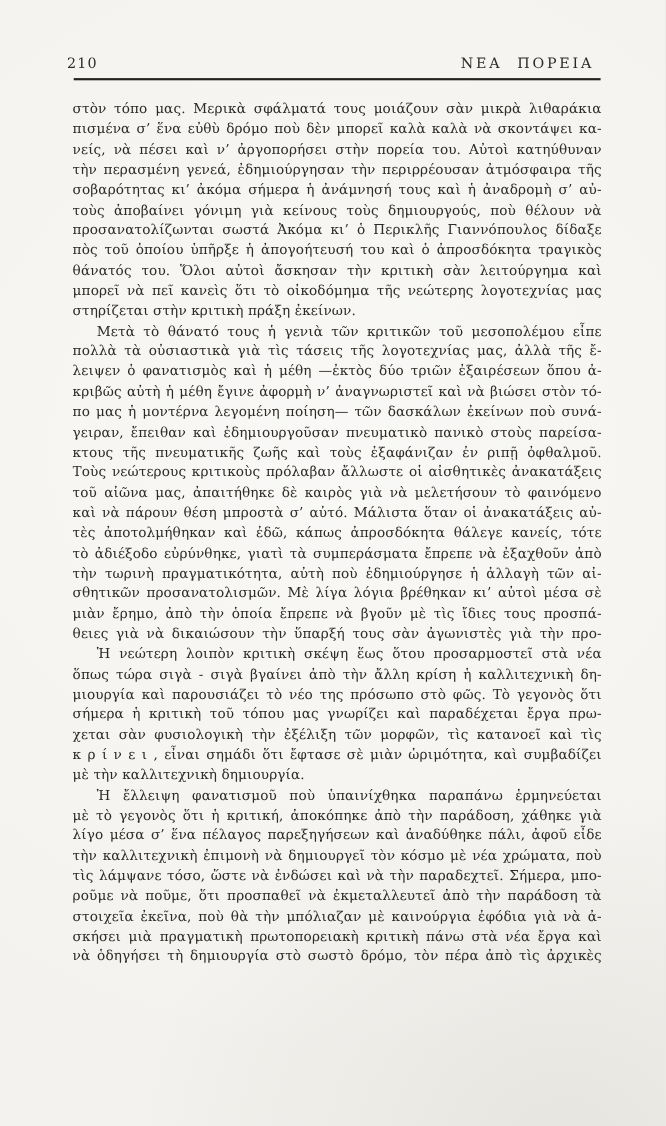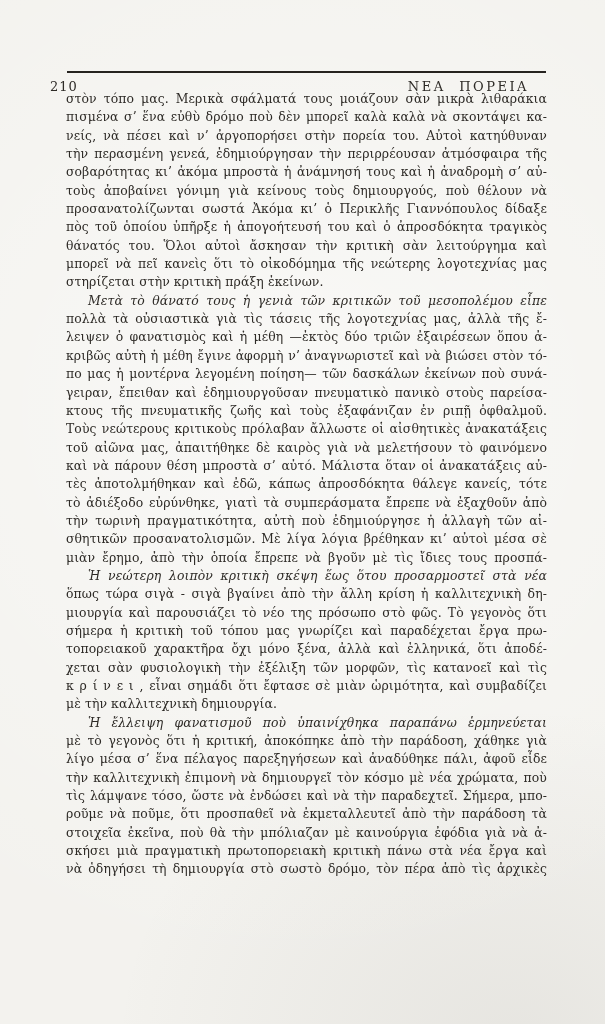--- a/index.html
+++ b/index.html
@@ -16,25 +16,24 @@
     background:
       radial-gradient(ellipse 120% 60% at 85% 102%, rgba(120,115,105,0.10), rgba(0,0,0,0) 55%),
       radial-gradient(ellipse 140% 80% at 50% 40%, rgba(255,255,255,0.5), rgba(0,0,0,0) 70%),
       #f3f2ee;
     color: #2e2b27;
     overflow: hidden;
   }
   .running-head {
     position: absolute;
     top: 51px;
-    left: 50px;
+    left: 61px;
     width: 479px;
     height: 16px;
     font-size: 13px;
-    margin-top: 28px;
   }
   .page-number {
     position: absolute;
     left: 0;
     top: 0;
     letter-spacing: 1px;
   }
   .journal-title {
     position: absolute;
     right: 0;
@@ -66,39 +65,38 @@
     text-align-last: justify;
     letter-spacing: 0.1px;
     white-space: normal;
   }
   .line.last {
     text-align: center;
     text-align-last: left;
   }
   .line.first {
     text-indent: 22px;
-    font-style: italic;
   }
 </style>
 </head>
 <body>
 
 <div class="page">
   <div class="running-head">
     <span class="page-number">210</span>
     <span class="journal-title">ΝΕΑ ΠΟΡΕΙΑ</span>
   </div>
   <div class="head-rule"></div>
   <div class="text-block">
       <div class="para">
         <div class="line">στὸν τόπο μας. Μερικὰ σφάλματά τους μοιάζουν σὰν μικρὰ λιθαράκια σκορ-</div>
         <div class="line">πισμένα σ’ ἕνα εὐθὺ δρόμο ποὺ δὲν μπορεῖ καλὰ καλὰ νὰ σκοντάψει κα-</div>
         <div class="line">νείς, νὰ πέσει καὶ ν’ ἀργοπορήσει στὴν πορεία του. Αὐτοὶ κατηύθυναν</div>
         <div class="line">τὴν περασμένη γενεά, ἐδημιούργησαν τὴν περιρρέουσαν ἀτμόσφαιρα τῆς</div>
-        <div class="line">σοβαρότητας κι’ ἀκόμα μπροστὰ ἡ ἀνάμνησή τους καὶ ἡ ἀναδρομὴ σ’ αὐ-</div>
+        <div class="line">σοβαρότητας κι’ ἀκόμα σήμερα ἡ ἀνάμνησή τους καὶ ἡ ἀναδρομὴ σ’ αὐ-</div>
         <div class="line">τοὺς ἀποβαίνει γόνιμη γιὰ κείνους τοὺς δημιουργούς, ποὺ θέλουν νὰ</div>
         <div class="line">προσανατολίζωνται σωστά Ἀκόμα κι’ ὁ Περικλῆς Γιαννόπουλος δίδαξε</div>
         <div class="line">πὸς τοῦ ὁποίου ὑπῆρξε ἡ ἀπογοήτευσή του καὶ ὁ ἀπροσδόκητα τραγικὸς</div>
         <div class="line">θάνατός του. Ὅλοι αὐτοὶ ἄσκησαν τὴν κριτικὴ σὰν λειτούργημα καὶ</div>
         <div class="line">μπορεῖ νὰ πεῖ κανεὶς ὅτι τὸ οἰκοδόμημα τῆς νεώτερης λογοτεχνίας μας</div>
         <div class="line last">στηρίζεται στὴν κριτικὴ πράξη ἐκείνων.</div>
       </div>
       <div class="para">
         <div class="line first">Μετὰ τὸ θάνατό τους ἡ γενιὰ τῶν κριτικῶν τοῦ μεσοπολέμου εἶπε</div>
         <div class="line">πολλὰ τὰ οὐσιαστικὰ γιὰ τὶς τάσεις τῆς λογοτεχνίας μας, ἀλλὰ τῆς ἔ-</div>
@@ -108,27 +106,27 @@
         <div class="line">γειραν, ἔπειθαν καὶ ἐδημιουργοῦσαν πνευματικὸ πανικὸ στοὺς παρείσα-</div>
         <div class="line">κτους τῆς πνευματικῆς ζωῆς καὶ τοὺς ἐξαφάνιζαν ἐν ριπῇ ὀφθαλμοῦ.</div>
         <div class="line">Τοὺς νεώτερους κριτικοὺς πρόλαβαν ἄλλωστε οἱ αἰσθητικὲς ἀνακατάξεις</div>
         <div class="line">τοῦ αἰῶνα μας, ἀπαιτήθηκε δὲ καιρὸς γιὰ νὰ μελετήσουν τὸ φαινόμενο</div>
         <div class="line">καὶ νὰ πάρουν θέση μπροστὰ σ’ αὐτό. Μάλιστα ὅταν οἱ ἀνακατάξεις αὐ-</div>
         <div class="line">τὲς ἀποτολμήθηκαν καὶ ἐδῶ, κάπως ἀπροσδόκητα θάλεγε κανείς, τότε</div>
         <div class="line">τὸ ἀδιέξοδο εὐρύνθηκε, γιατὶ τὰ συμπεράσματα ἔπρεπε νὰ ἐξαχθοῦν ἀπὸ</div>
         <div class="line">τὴν τωρινὴ πραγματικότητα, αὐτὴ ποὺ ἐδημιούργησε ἡ ἀλλαγὴ τῶν αἰ-</div>
         <div class="line">σθητικῶν προσανατολισμῶν. Μὲ λίγα λόγια βρέθηκαν κι’ αὐτοὶ μέσα σὲ</div>
         <div class="line">μιὰν ἔρημο, ἀπὸ τὴν ὁποία ἔπρεπε νὰ βγοῦν μὲ τὶς ἴδιες τους προσπά-</div>
+        <div class="line">θειες γιὰ νὰ δικαιώσουν τὴν ὕπαρξή τους σὰν ἀγωνιστὲς γιὰ τὴν προ-</div>
       </div>
       <div class="para">
         <div class="line first">Ἡ νεώτερη λοιπὸν κριτικὴ σκέψη ἕως ὅτου προσαρμοστεῖ στὰ νέα</div>
         <div class="line">ὅπως τώρα σιγὰ - σιγὰ βγαίνει ἀπὸ τὴν ἄλλη κρίση ἡ καλλιτεχνικὴ δη-</div>
         <div class="line">μιουργία καὶ παρουσιάζει τὸ νέο της πρόσωπο στὸ φῶς. Τὸ γεγονὸς ὅτι</div>
         <div class="line">σήμερα ἡ κριτικὴ τοῦ τόπου μας γνωρίζει καὶ παραδέχεται ἔργα πρω-</div>
-        <div class="line">τοπορειακοῦ χαρακτῆρα ὄχι μόνο ξένα, ἀλλὰ καὶ ἑλληνικά, ὅτι ἀποδέ-</div>
         <div class="line">χεται σὰν φυσιολογικὴ τὴν ἐξέλιξη τῶν μορφῶν, τὶς κατανοεῖ καὶ τὶς</div>
         <div class="line">κ ρ ί ν ε ι , εἶναι σημάδι ὅτι ἔφτασε σὲ μιὰν ὡριμότητα, καὶ συμβαδίζει</div>
         <div class="line last">μὲ τὴν καλλιτεχνικὴ δημιουργία.</div>
       </div>
       <div class="para">
         <div class="line first">Ἡ ἔλλειψη φανατισμοῦ ποὺ ὑπαινίχθηκα παραπάνω ἑρμηνεύεται</div>
         <div class="line">μὲ τὸ γεγονὸς ὅτι ἡ κριτική, ἀποκόπηκε ἀπὸ τὴν παράδοση, χάθηκε γιὰ</div>
         <div class="line">λίγο μέσα σ’ ἕνα πέλαγος παρεξηγήσεων καὶ ἀναδύθηκε πάλι, ἀφοῦ εἶδε</div>
         <div class="line">τὴν καλλιτεχνικὴ ἐπιμονὴ νὰ δημιουργεῖ τὸν κόσμο μὲ νέα χρώματα, ποὺ</div>
         <div class="line">τὶς λάμψανε τόσο, ὥστε νὰ ἐνδώσει καὶ νὰ τὴν παραδεχτεῖ. Σήμερα, μπο-</div>

